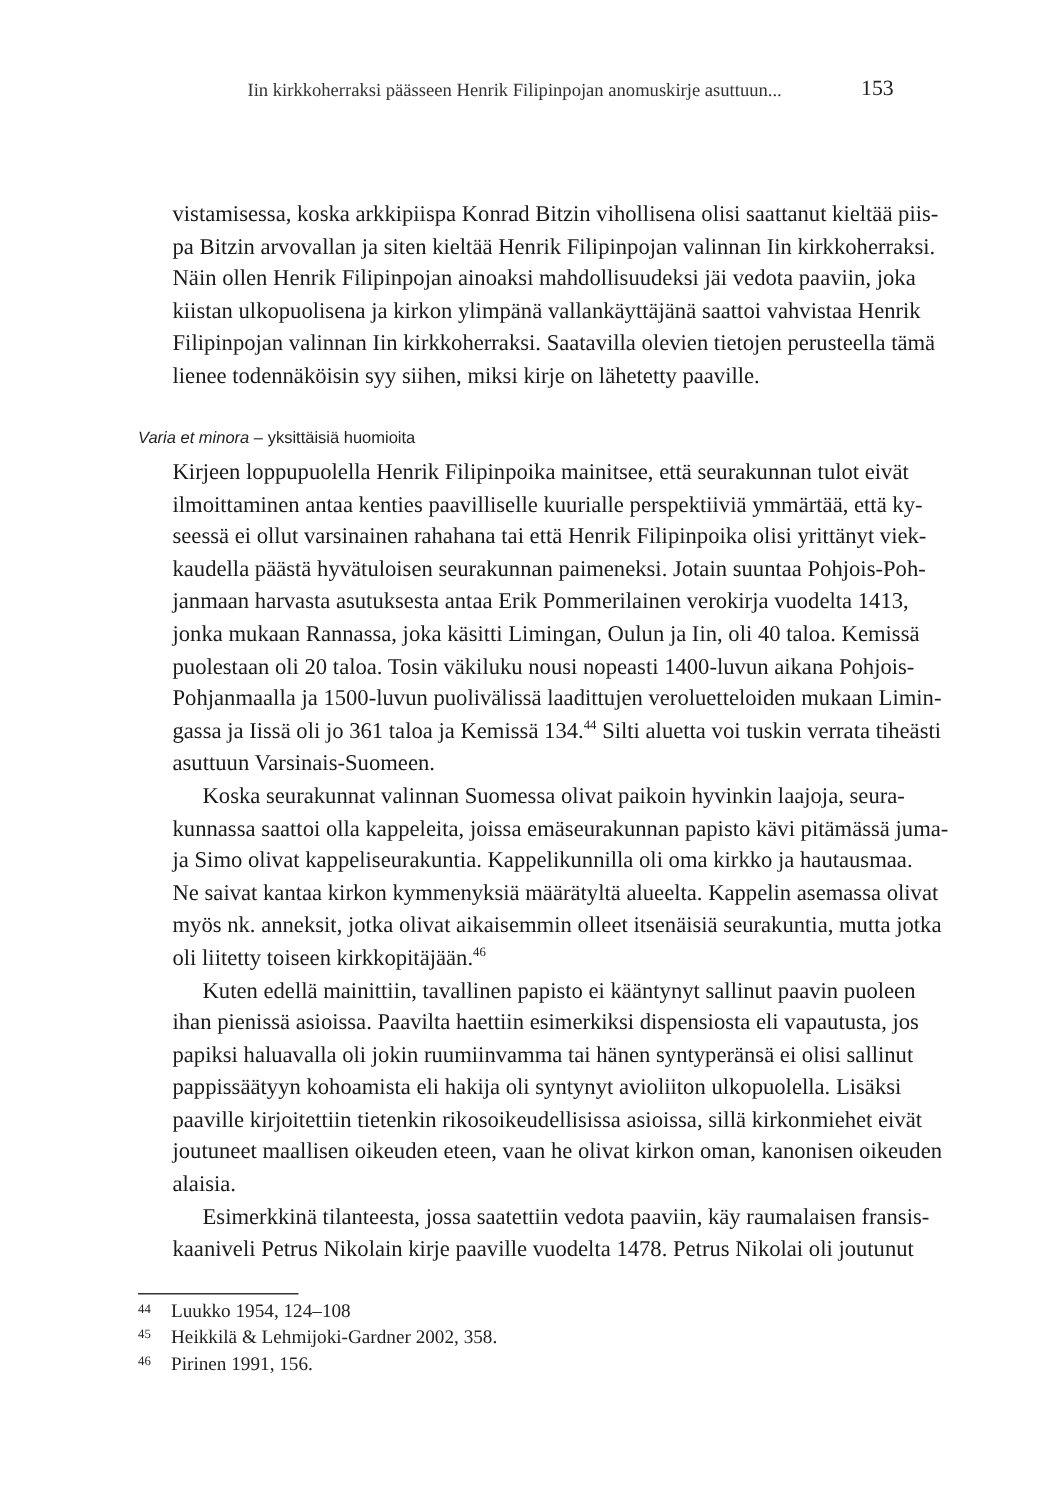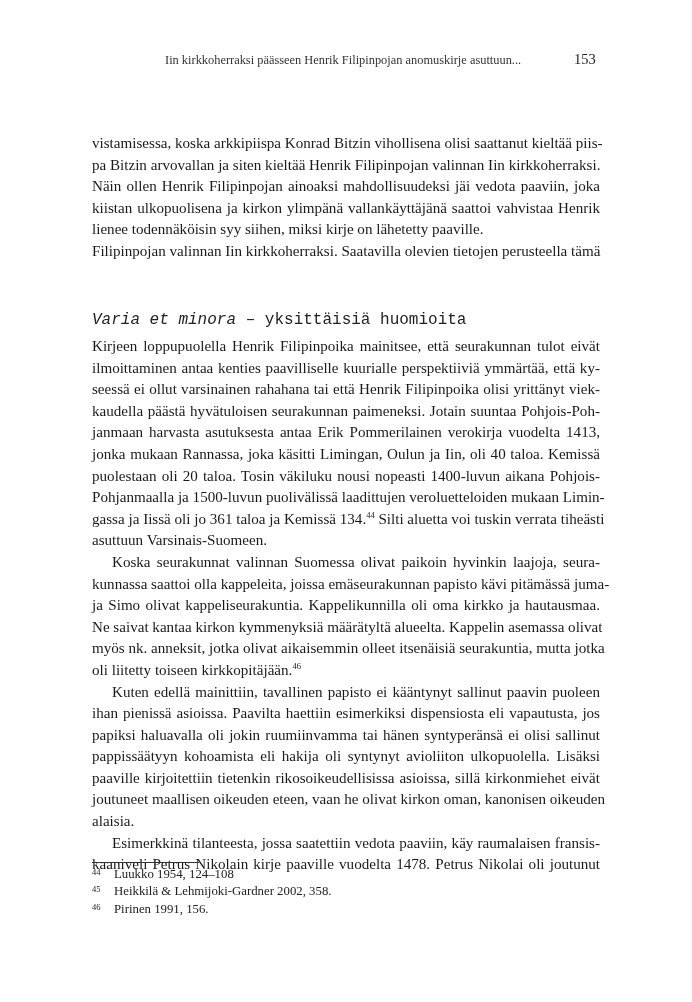--- a/index.html
+++ b/index.html
@@ -15,31 +15,31 @@
     }
     .page-number {
       position: absolute; top: 51px; left: 574px;
       font-size: 14.5px; color: #222;
     }
     .text-col {
       position: absolute; left: 92px; width: 508px;
       font-size: 15.1px; line-height: 21.6px;
     }
     .para { margin: 0; text-align: justify; hyphens: manual; }
-    .para .ln { display: block; text-align: justify; text-align-last: justify; white-space: nowrap; }
+    .para .ln { display: block; text-align: justify; text-align-last: justify; white-space: nowrap; margin-left: 23px; }
     .para .ln.last { text-align-last: left; }
     .para .ln.indent { text-indent: 20px; }
     .block1 { top: 133px; }
     .heading {
       position: absolute; left: 92px; top: 286px;
-      font-family: Liberation Mono, monospace;
-      font-size: 16px; color: #222; margin-top: 25px;
+      font-family: Liberation Sans, sans-serif;
+      font-size: 11px; color: #222;
     }
     .heading .it { font-style: italic; }
-    .block2 { top: 336px; }
+    .block2 { top: 305px; }
     sup.fn { font-size: 8.5px; vertical-align: 6px; line-height: 0; }
     .footnote-rule {
       position: absolute; left: 92px; top: 862px; width: 107px; height: 0;
       border-top: 1px solid #333;
     }
     .footnotes {
       position: absolute; left: 92px; top: 866px;
       font-size: 12.8px; line-height: 17.4px; color: #222;
     }
     .fn-item { display: flex; }
@@ -51,22 +51,22 @@
 
 <div class="running-head">Iin kirkkoherraksi päässeen Henrik Filipinpojan anomuskirje asuttuun...</div>
 <div class="page-number">153</div>
 
 <div class="text-col block1">
   <p class="para">
     <span class="ln">vistamisessa, koska arkkipiispa Konrad Bitzin vihollisena olisi saattanut kieltää piis-</span>
     <span class="ln">pa Bitzin arvovallan ja siten kieltää Henrik Filipinpojan valinnan Iin kirkkoherraksi.</span>
     <span class="ln">Näin ollen Henrik Filipinpojan ainoaksi mahdollisuudeksi jäi vedota paaviin, joka</span>
     <span class="ln">kiistan ulkopuolisena ja kirkon ylimpänä vallankäyttäjänä saattoi vahvistaa Henrik</span>
+    <span class="ln">Filipinpojan valinnan Iin kirkkoherraksi. Saatavilla olevien tietojen perusteella tämä</span>
     <span class="ln last">lienee todennäköisin syy siihen, miksi kirje on lähetetty paaville.</span>
-    <span class="ln">Filipinpojan valinnan Iin kirkkoherraksi. Saatavilla olevien tietojen perusteella tämä</span>
   </p>
 </div>
 
 <div class="heading">
   <span class="it">Varia et minora</span><span> – yksittäisiä huomioita</span>
 </div>
 
 <div class="text-col block2">
   <p class="para">
     <span class="ln">Kirjeen loppupuolella Henrik Filipinpoika mainitsee, että seurakunnan tulot eivät</span>

